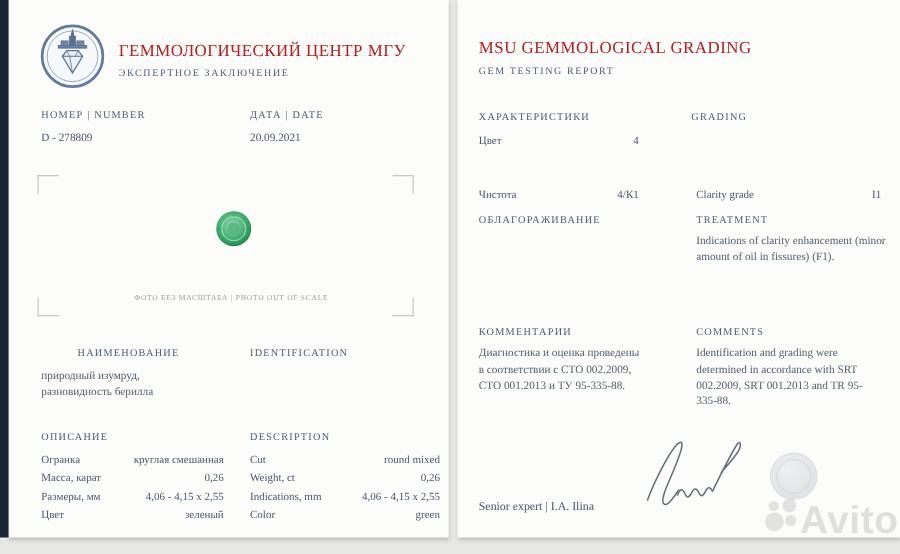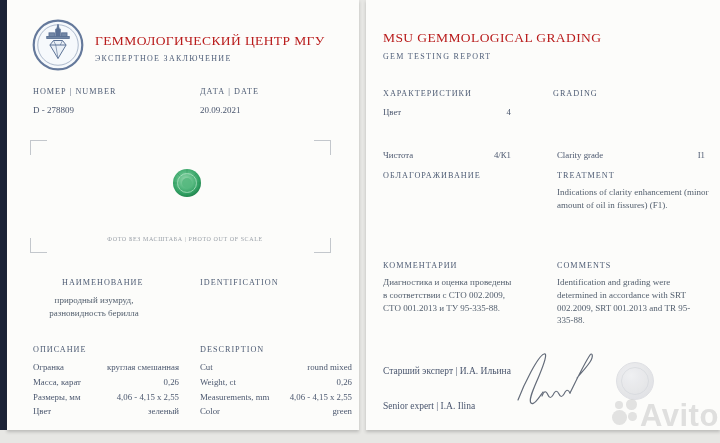--- a/index.html
+++ b/index.html
@@ -107,21 +107,21 @@
         <line x1="5.5" y1="5.5" x2="8.5" y2="8.5"></line>
           <line x1="24.5" y1="5.5" x2="21.5" y2="8.5"></line>
         <line x1="5.5" y1="24.5" x2="8.5" y2="21.5"></line>
           <line x1="24.5" y1="24.5" x2="21.5" y2="21.5"></line>
       </g>
     </svg>
   </div>
   <div class="abs photo-caption" style="left:28px;top:236px;">ФОТО БЕЗ МАСШТАБА | PHOTO OUT OF SCALE</div>
 
   <div class="abs sec-h" style="left:43px;top:278px;margin-left:12px;">НАИМЕНОВАНИЕ</div>
-  <div class="abs body-txt" style="left:26px;top:294px;width:122px;text-align:center;">природный изумруд, разновидность берилла</div>
+  <div class="abs body-txt" style="left:26px;top:294px;width:122px;">природный изумруд, разновидность берилла</div>
   <div class="abs sec-h" style="left:193px;top:278px;">IDENTIFICATION</div>
 
   <div class="abs sec-h" style="left:26px;top:345px;">ОПИСАНИЕ</div>
   <div class="abs sec-h" style="left:193px;top:345px;">DESCRIPTION</div>
 
   <div class="abs" style="left:26px;top:360px;width:146px;">
     <div class="drow">
         <span>Огранка</span>
         <span class="dv">круглая смешанная</span>
       </div>
@@ -142,21 +142,21 @@
   <div class="abs" style="left:193px;top:360px;width:152px;">
     <div class="drow">
         <span>Cut</span>
         <span class="dv">round mixed</span>
       </div>
     <div class="drow">
         <span>Weight, ct</span>
         <span class="dv">0,26</span>
       </div>
     <div class="drow">
-        <span>Measurements, mm</span>
+        <span>Indications, mm</span>
         <span class="dv">4,06 - 4,15 x 2,55</span>
       </div>
     <div class="drow">
         <span>Color</span>
         <span class="dv">green</span>
       </div>
   </div>
 </div>
 
 <div class="abs page" id="page-right">
@@ -183,21 +183,20 @@
 
   <div class="abs sec-h" style="left:17px;top:171px;">ОБЛАГОРАЖИВАНИЕ</div>
   <div class="abs sec-h" style="left:191px;top:171px;">TREATMENT</div>
   <div class="abs body-txt" style="left:191px;top:186px;width:156px;">Indications of clarity enhancement (minor amount of oil in fissures) (F1).</div>
 
   <div class="abs sec-h" style="left:17px;top:261px;">КОММЕНТАРИИ</div>
   <div class="abs body-txt" style="left:17px;top:276px;width:132px;">Диагностика и оценка проведены в соответствии с СТО 002.2009, СТО 001.2013 и ТУ 95-335-88.</div>
   <div class="abs sec-h" style="left:191px;top:261px;">COMMENTS</div>
   <div class="abs body-txt" style="left:191px;top:276px;width:146px;">Identification and grading were determined in accordance with SRT 002.2009, SRT 001.2013 and TR 95-335-88.</div>
 
-  <div class="abs val" style="left:17px;top:366px;font-size:9.5px;">Старший эксперт | И.А. Ильина</div>
   <div class="abs val" style="left:17px;top:383px;font-size:9.5px;margin-top:18px;">Senior expert | I.A. Ilina</div>
 
   <div class="abs" style="left:138px;top:350px;width:92px;height:56px;">
     <svg width="92" height="56" viewBox="0 0 92 56">
       <g fill="none" stroke="#4f5868" stroke-width="1.2" stroke-linecap="round" opacity=".88">
         <path d="M14,50 C20,34 34,6 40,4 C44,2.5 40,14 35,26 C30,38 24,50 27,53 C30,56 36,46 39,42"></path>
         <path d="M38,46 q3,-8 6,-1 q2,5 5,0 q3,-7 6,-1 q2,5 5,0 q3,-7 6,-1"></path>
         <path d="M66,43 C71,33 80,14 86,5 C88,2 90,6 86,12 C82,18 77,23 73,28"></path>
       </g>
     </svg>

